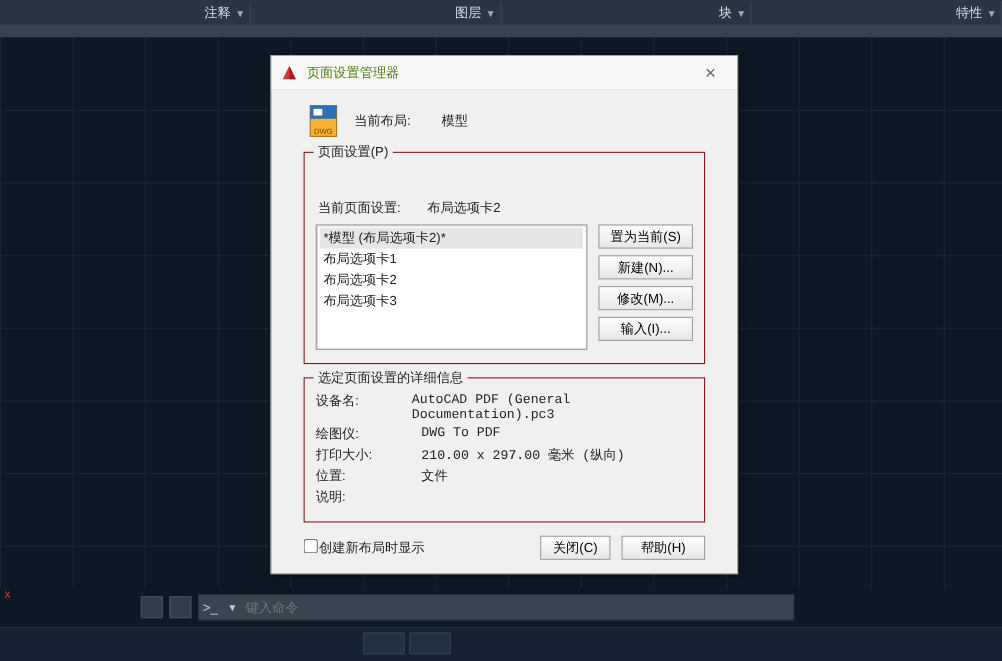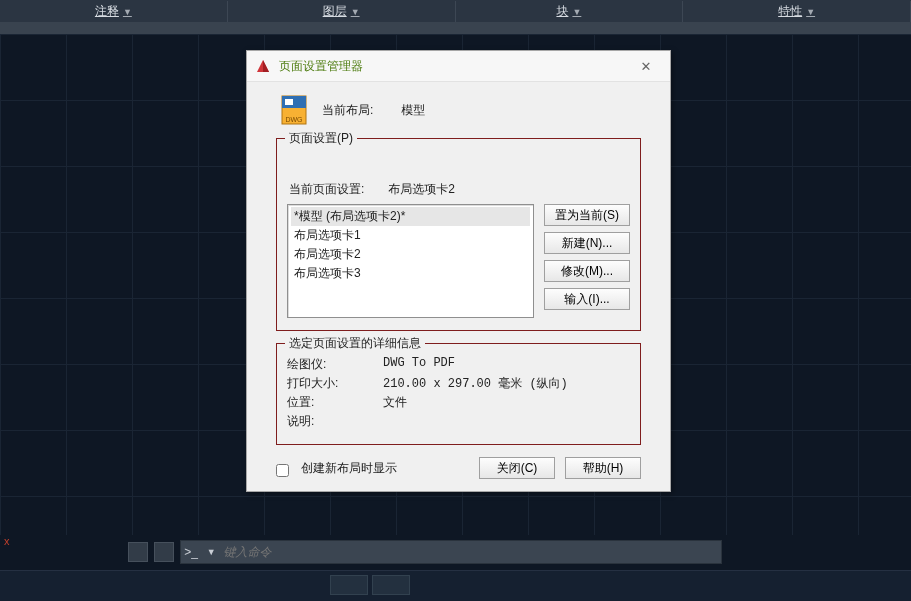--- a/index.html
+++ b/index.html
@@ -1,36 +1,36 @@
 <!DOCTYPE html>
 <html><head>
 <meta charset="utf-8">
 <style>
   html,body{margin:0;padding:0;width:911px;height:601px;overflow:hidden;font-family:"Microsoft YaHei",SimSun,Arial,sans-serif;}
   
   .app{position:relative;width:911px;height:601px;background:#0e1724;}
   .ribbon{height:22px;background:#2b3542;display:flex;color:#d7dce2;font-size:12px;align-items:center;}
-  .ribbon .tab{flex:1;text-align:center;border-right:1px solid #3d4754;padding:2px 4px;text-decoration:underline;}
+  .ribbon .tab{flex:1;text-align:right;border-right:1px solid #3d4754;padding:2px 4px;}
   .ribbon .tab span.arrow{font-size:9px;margin-left:4px;opacity:.7;}
   .ribbon-body{height:12px;background:#39434f;border-bottom:1px solid #1d2530;}
   
   .canvas{position:absolute;left:0;top:34px;right:0;bottom:66px;
     background-color:#0e1724;
     background-image:
       linear-gradient(#1a2534 1px,transparent 1px),
       linear-gradient(90deg,#1a2534 1px,transparent 1px);
     background-size:66px 66px;
   }
   .axis-mark{position:absolute;left:4px;bottom:-12px;color:#c0402c;font-size:11px;}
   
   .cmdzone{position:absolute;left:0;right:0;bottom:35px;height:28px;display:flex;align-items:center;gap:6px;padding-left:128px;}
   .cmdbtn{width:18px;height:18px;background:#323c48;border:1px solid #46505c;}
   .cmdline{flex:0 0 540px;height:22px;background:#3b4551;border:1px solid #2a333d;display:flex;align-items:center;color:#99a1ab;font-size:12px;}
   .cmdline .glyph{width:22px;text-align:center;color:#c9ced5;}
-  .cmdline input{background:transparent;border:none;color:#99a1ab;font-style:italic;font-size:12px;outline:none;width:100%;}
+  .cmdline input{background:transparent;border:none;color:#99a1ab;font-size:12px;outline:none;width:100%;}
   .statusbar{position:absolute;left:0;right:0;bottom:0;height:30px;background:#152030;border-top:1px solid #253042;}
   .stat-slot{position:absolute;bottom:6px;width:36px;height:18px;background:#23303f;border:1px solid #32414f;}
   
   .dialog{position:absolute;left:246px;top:50px;width:423px;background:#f0f0f0;border:1px solid #a7a7a7;box-shadow:2px 2px 6px rgba(0,0,0,.35);font-size:12px;color:#222;}
   .titlebar{height:30px;display:flex;align-items:center;padding:0 8px;background:#f7f7f7;border-bottom:1px solid #e2e2e2;}
   .titlebar .logo{width:16px;height:16px;margin-right:8px;position:relative;}
   .titlebar .logo svg{display:block;}
   .titlebar .title{flex:1;font-size:12px;color:#4d7c0f;}
   .titlebar .close{width:32px;height:24px;display:flex;align-items:center;justify-content:center;color:#666;font-size:13px;cursor:pointer;}
   .dlg-body{padding:10px 29px 12px;}
@@ -45,21 +45,21 @@
   .ps-flex{display:flex;gap:10px;align-items:flex-start;}
   .listbox{flex:1;height:108px;background:#fff;border:1px solid #8f8f8f;box-shadow:inset 1px 1px 0 #dcdcdc;padding:2px 3px;overflow:auto;}
   .listbox .item{padding:1px 3px;cursor:default;white-space:nowrap;}
   .listbox .item.sel{background:#e6e6e6;}
   .btncol{display:flex;flex-direction:column;gap:6px;}
   .winbtn{width:86px;height:22px;background:linear-gradient(#fdfdfd,#e7e7e7);border:1px solid #9f9f9f;font-size:12px;cursor:pointer;font-family:inherit;padding:0;}
   .details .row{display:flex;margin:2px 0;}
   .details .row .k{width:96px;}
   .details .row .v{font-family:"SimSun","Courier New",monospace;}
   .footer{display:flex;align-items:center;gap:10px;margin-top:10px;}
-  .footer .chk{display:flex;align-items:flex-end;gap:12px;}
+  .footer .chk{display:flex;align-items:flex-start;gap:1px;}
   .footer .chk input{width:13px;height:13px;margin:0;}
   .footer .spacer{flex:1;}
 </style>
 </head>
 <body>
 
 <div class="app">
 
   <div class="ribbon">
     <div class="tab"><span>注释</span><span class="arrow">▼</span></div>
@@ -134,20 +134,24 @@
             <button class="winbtn">新建(N)...</button>
             <button class="winbtn">修改(M)...</button>
             <button class="winbtn">输入(I)...</button>
           </div>
         </div>
       </div>
 
       <div class="group details">
         <span class="legend">选定页面设置的详细信息</span>
         <div class="row">
+            <span class="k">设备名:</span>
+            <span class="v">AutoCAD PDF (General Documentation).pc3</span>
+          </div>
+        <div class="row">
             <span class="k">绘图仪:</span>
             <span class="v">DWG To PDF</span>
           </div>
         <div class="row">
             <span class="k">打印大小:</span>
             <span class="v">210.00 x 297.00 毫米 (纵向)</span>
           </div>
         <div class="row">
             <span class="k">位置:</span>
             <span class="v">文件</span>
@@ -157,19 +161,19 @@
             <span class="v"></span>
           </div>
       </div>
 
       <div class="footer">
         <label class="chk">
           <input type="checkbox" style="">
           <span>创建新布局时显示</span>
         </label>
         <span class="spacer"></span>
-        <button class="winbtn" style="width:76px">关闭(C)</button>
+        <button class="winbtn" style="width:64px">关闭(C)</button>
         <button class="winbtn" style="width:76px">帮助(H)</button>
       </div>
     </div>
   </div>
 
 </div>
 
 </body></html>

